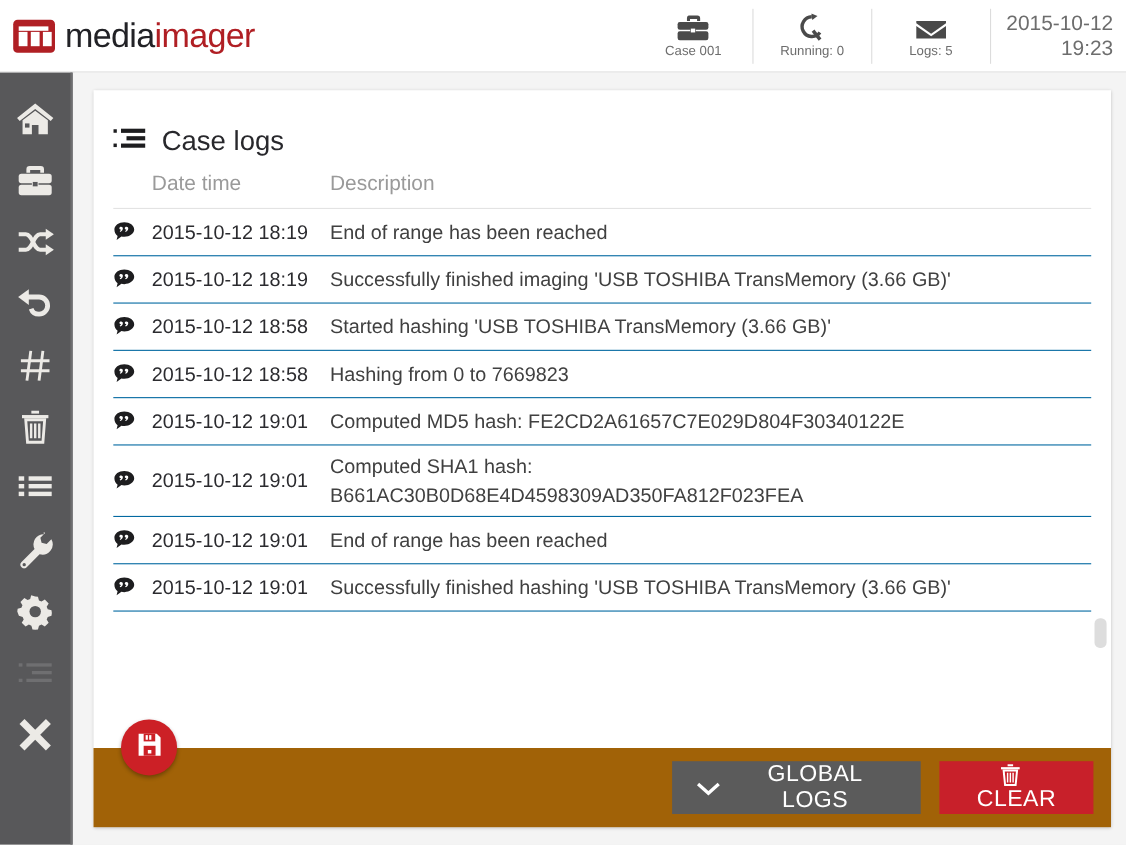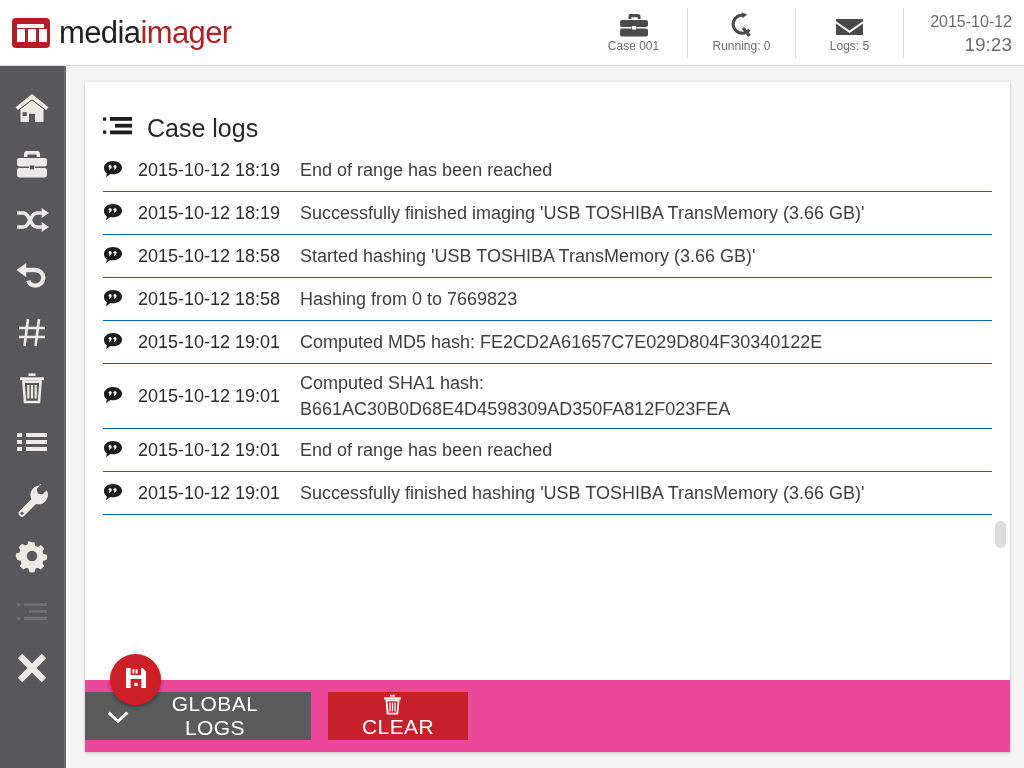--- a/index.html
+++ b/index.html
@@ -108,21 +108,21 @@
     white-space: nowrap;
   }
   .hclock {
     display: flex;
     flex-direction: column;
     align-items: flex-end;
     justify-content: center;
     padding: 0 4px 0 14px;
     min-width: 112px;
   }
-  .hclock .d1 { font-size: 16px; color: #6d6d6d; line-height: 23px; }
+  .hclock .d1 { font-size: 19px; color: #6d6d6d; line-height: 23px; }
   .hclock .d2 { font-size: 19px; color: #6d6d6d; line-height: 23px; }
 
   
   .sidebar {
     position: absolute;
     top: 66px; left: 0;
     width: 66px; height: 702px;
     background: #58585a;
     border-right: 2px solid #6e6e70;
     display: flex;
@@ -237,23 +237,24 @@
     height: 27px;
     background: #dddddd;
     border-radius: 5px;
   }
 
   
   .panel-footer {
     position: relative;
     flex: 0 0 auto;
     height: 72px;
-    background: #ec4899;
-    display: flex;
-    align-items: center;
+    background: #a16207;
+    display: flex;
+    align-items: center;
+    justify-content: flex-end;
     padding-right: 16px;
   }
 
   .fab {
     position: absolute;
     left: 25px;
     top: -26px;
     width: 51px; height: 51px;
     border-radius: 50%;
     background: #cc2026;
@@ -482,20 +483,24 @@
               <rect x="0" y="16.5" width="3.2" height="3.2"></rect>
               <rect x="7" y="3" width="22" height="3.8"></rect>
               <rect x="12" y="9.8" width="17" height="3.8"></rect>
               <rect x="7" y="16.5" width="22" height="3.8"></rect>
             </g>
           </svg>
         </span>
         <span class="pttxt">Case logs</span>
       </div>
 
+      <div class="tbl-head">
+        <div class="th-date">Date time</div>
+        <div class="th-desc">Description</div>
+      </div>
 
       <div class="tbl-body">
         <div id="rows-host">
             <div class="row">
               <div class="cell-date">
                 <span class="bubble">
                   <svg width="20" height="20" viewBox="0 0 20 20">
                     <path fill="#1d1d1f" d="M10 1.1c5 0 9 2.9 9 6.6 0 3.6-4 6.6-9 6.6-.9 0-1.8-.1-2.6-.3L3 17.2l.9-3.6C2.1 12.4 1 10.2 1 7.7 1 4 5 1.1 10 1.1z"></path>
                     <path fill="#ffffff" d="M7.1 5.2c1 0 1.6.7 1.6 1.6 0 1.3-1 2.4-2.3 3l-.6-.8c.7-.4 1.1-.8 1.2-1.2-.9 0-1.5-.6-1.5-1.3 0-.7.6-1.3 1.6-1.3zm4.9 0c1 0 1.6.7 1.6 1.6 0 1.3-1 2.4-2.3 3l-.6-.8c.7-.4 1.1-.8 1.2-1.2-.9 0-1.5-.6-1.5-1.3 0-.7.6-1.3 1.6-1.3z"></path>
                   </svg>

